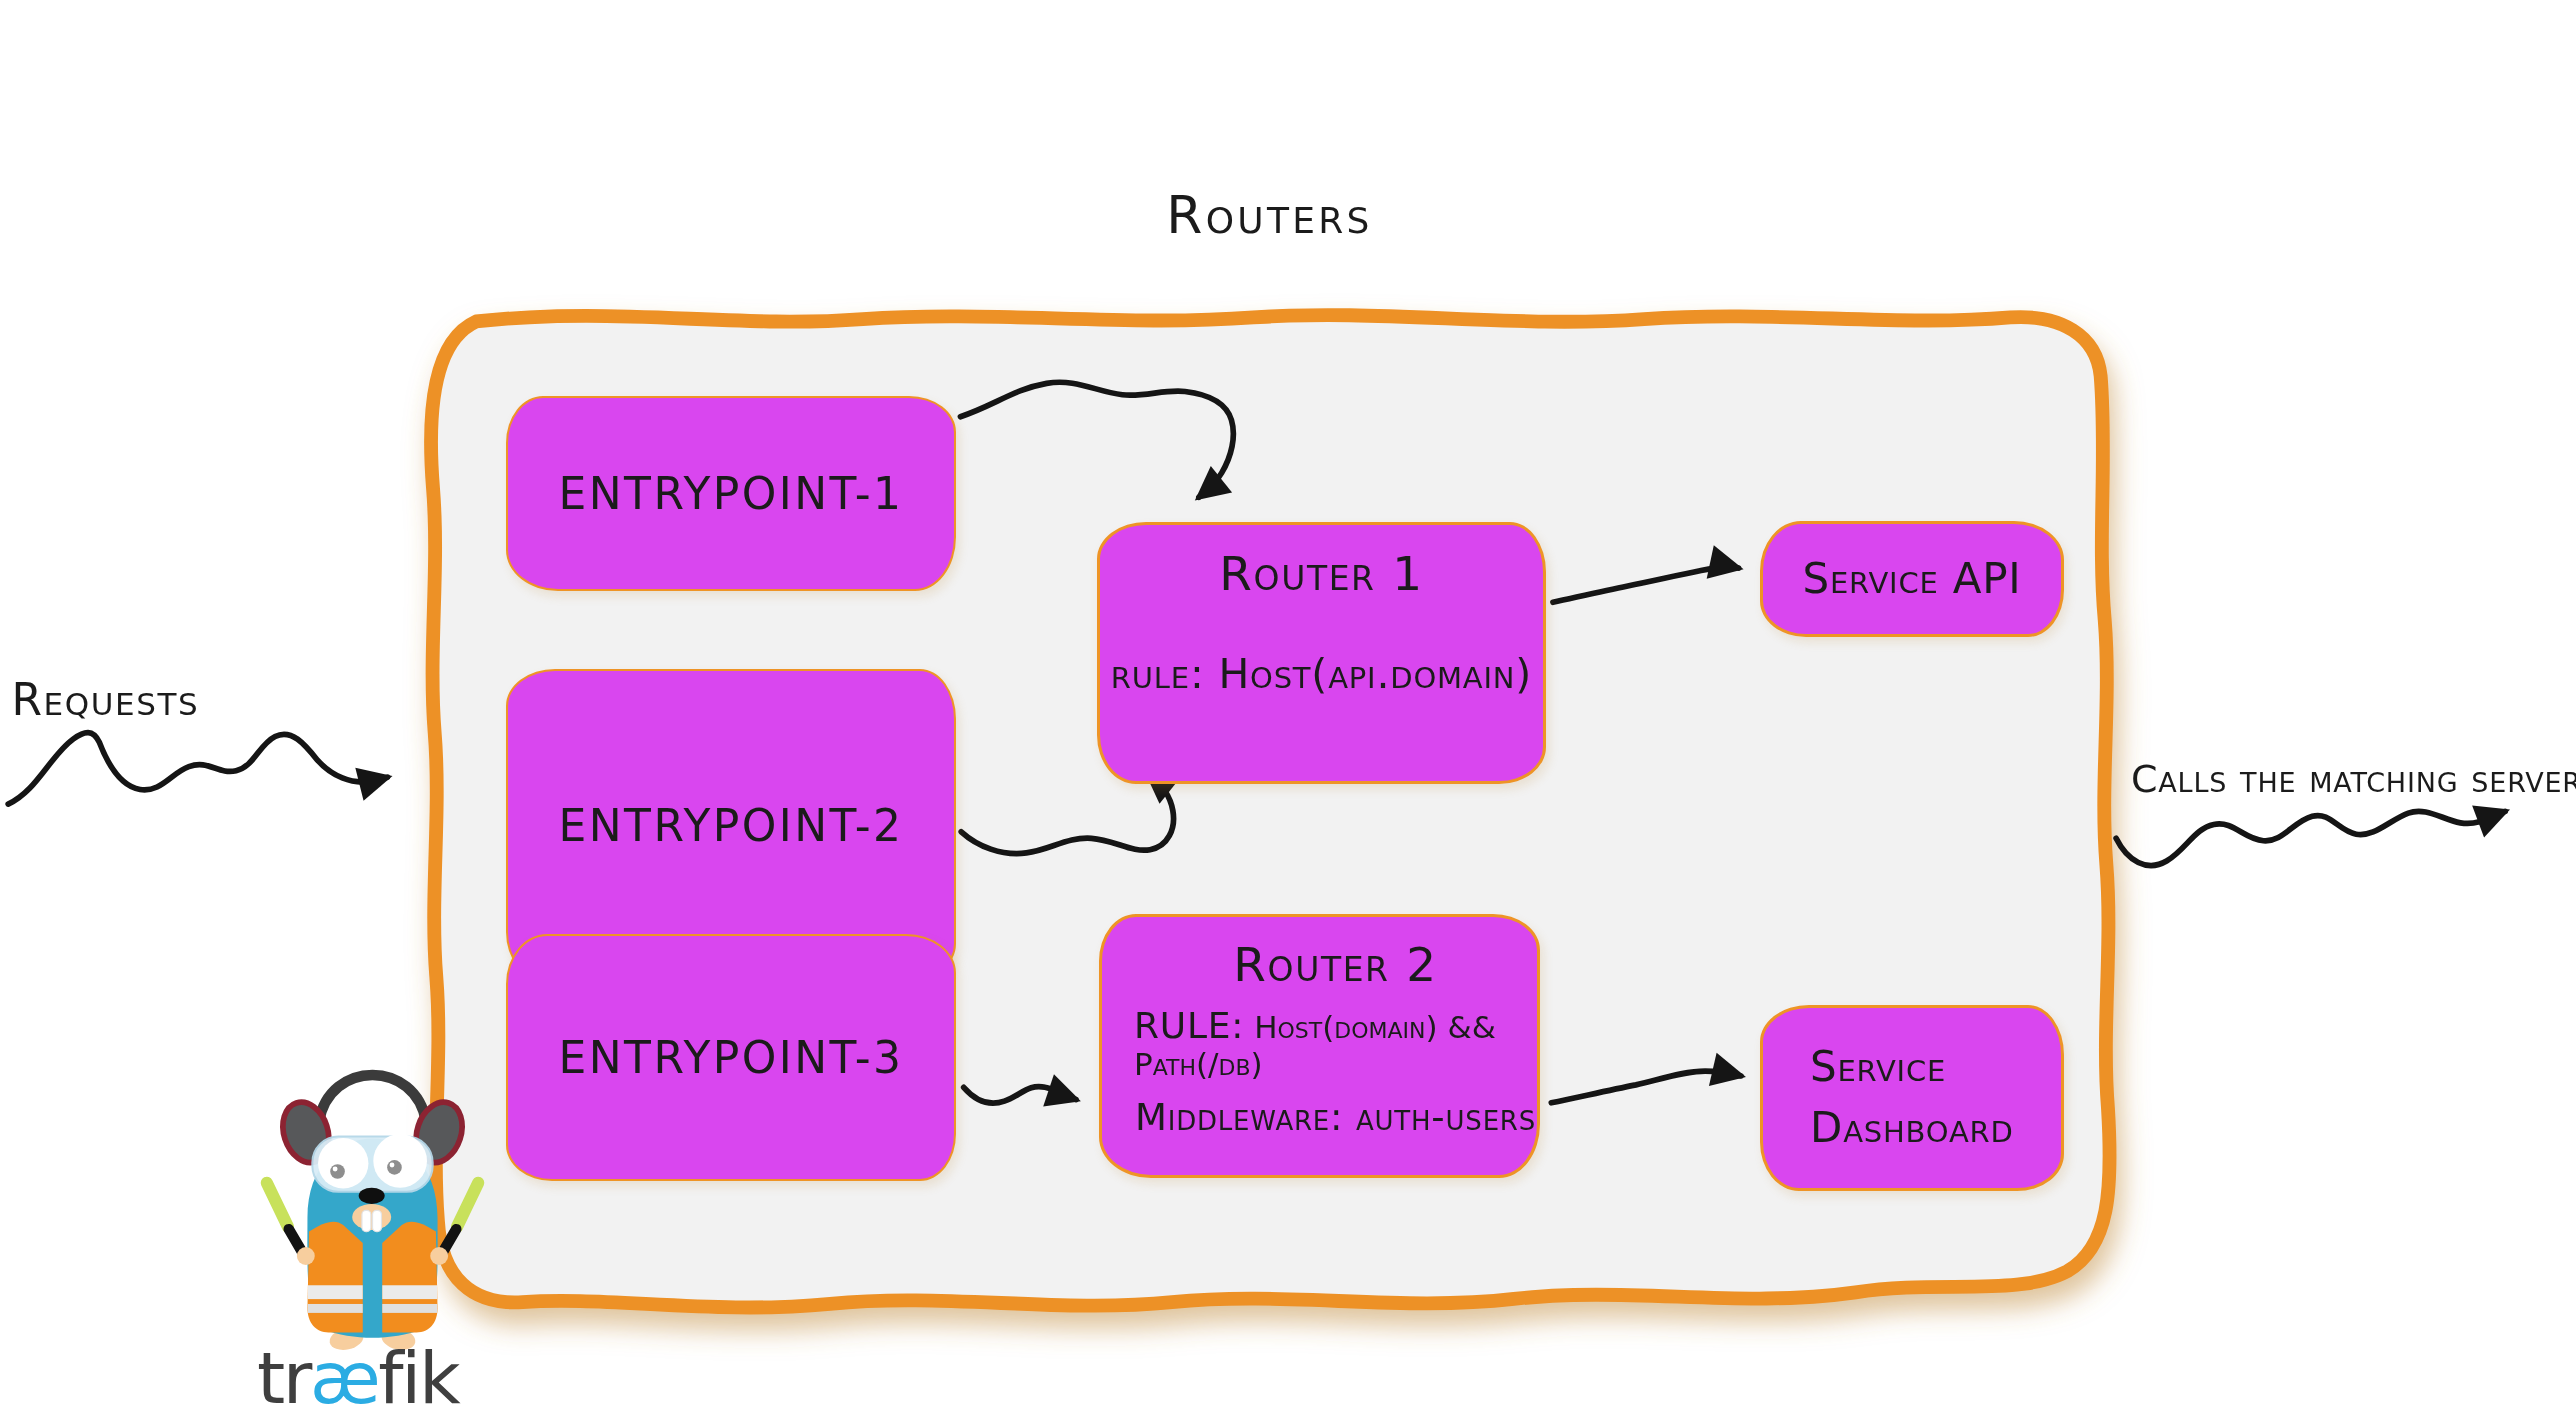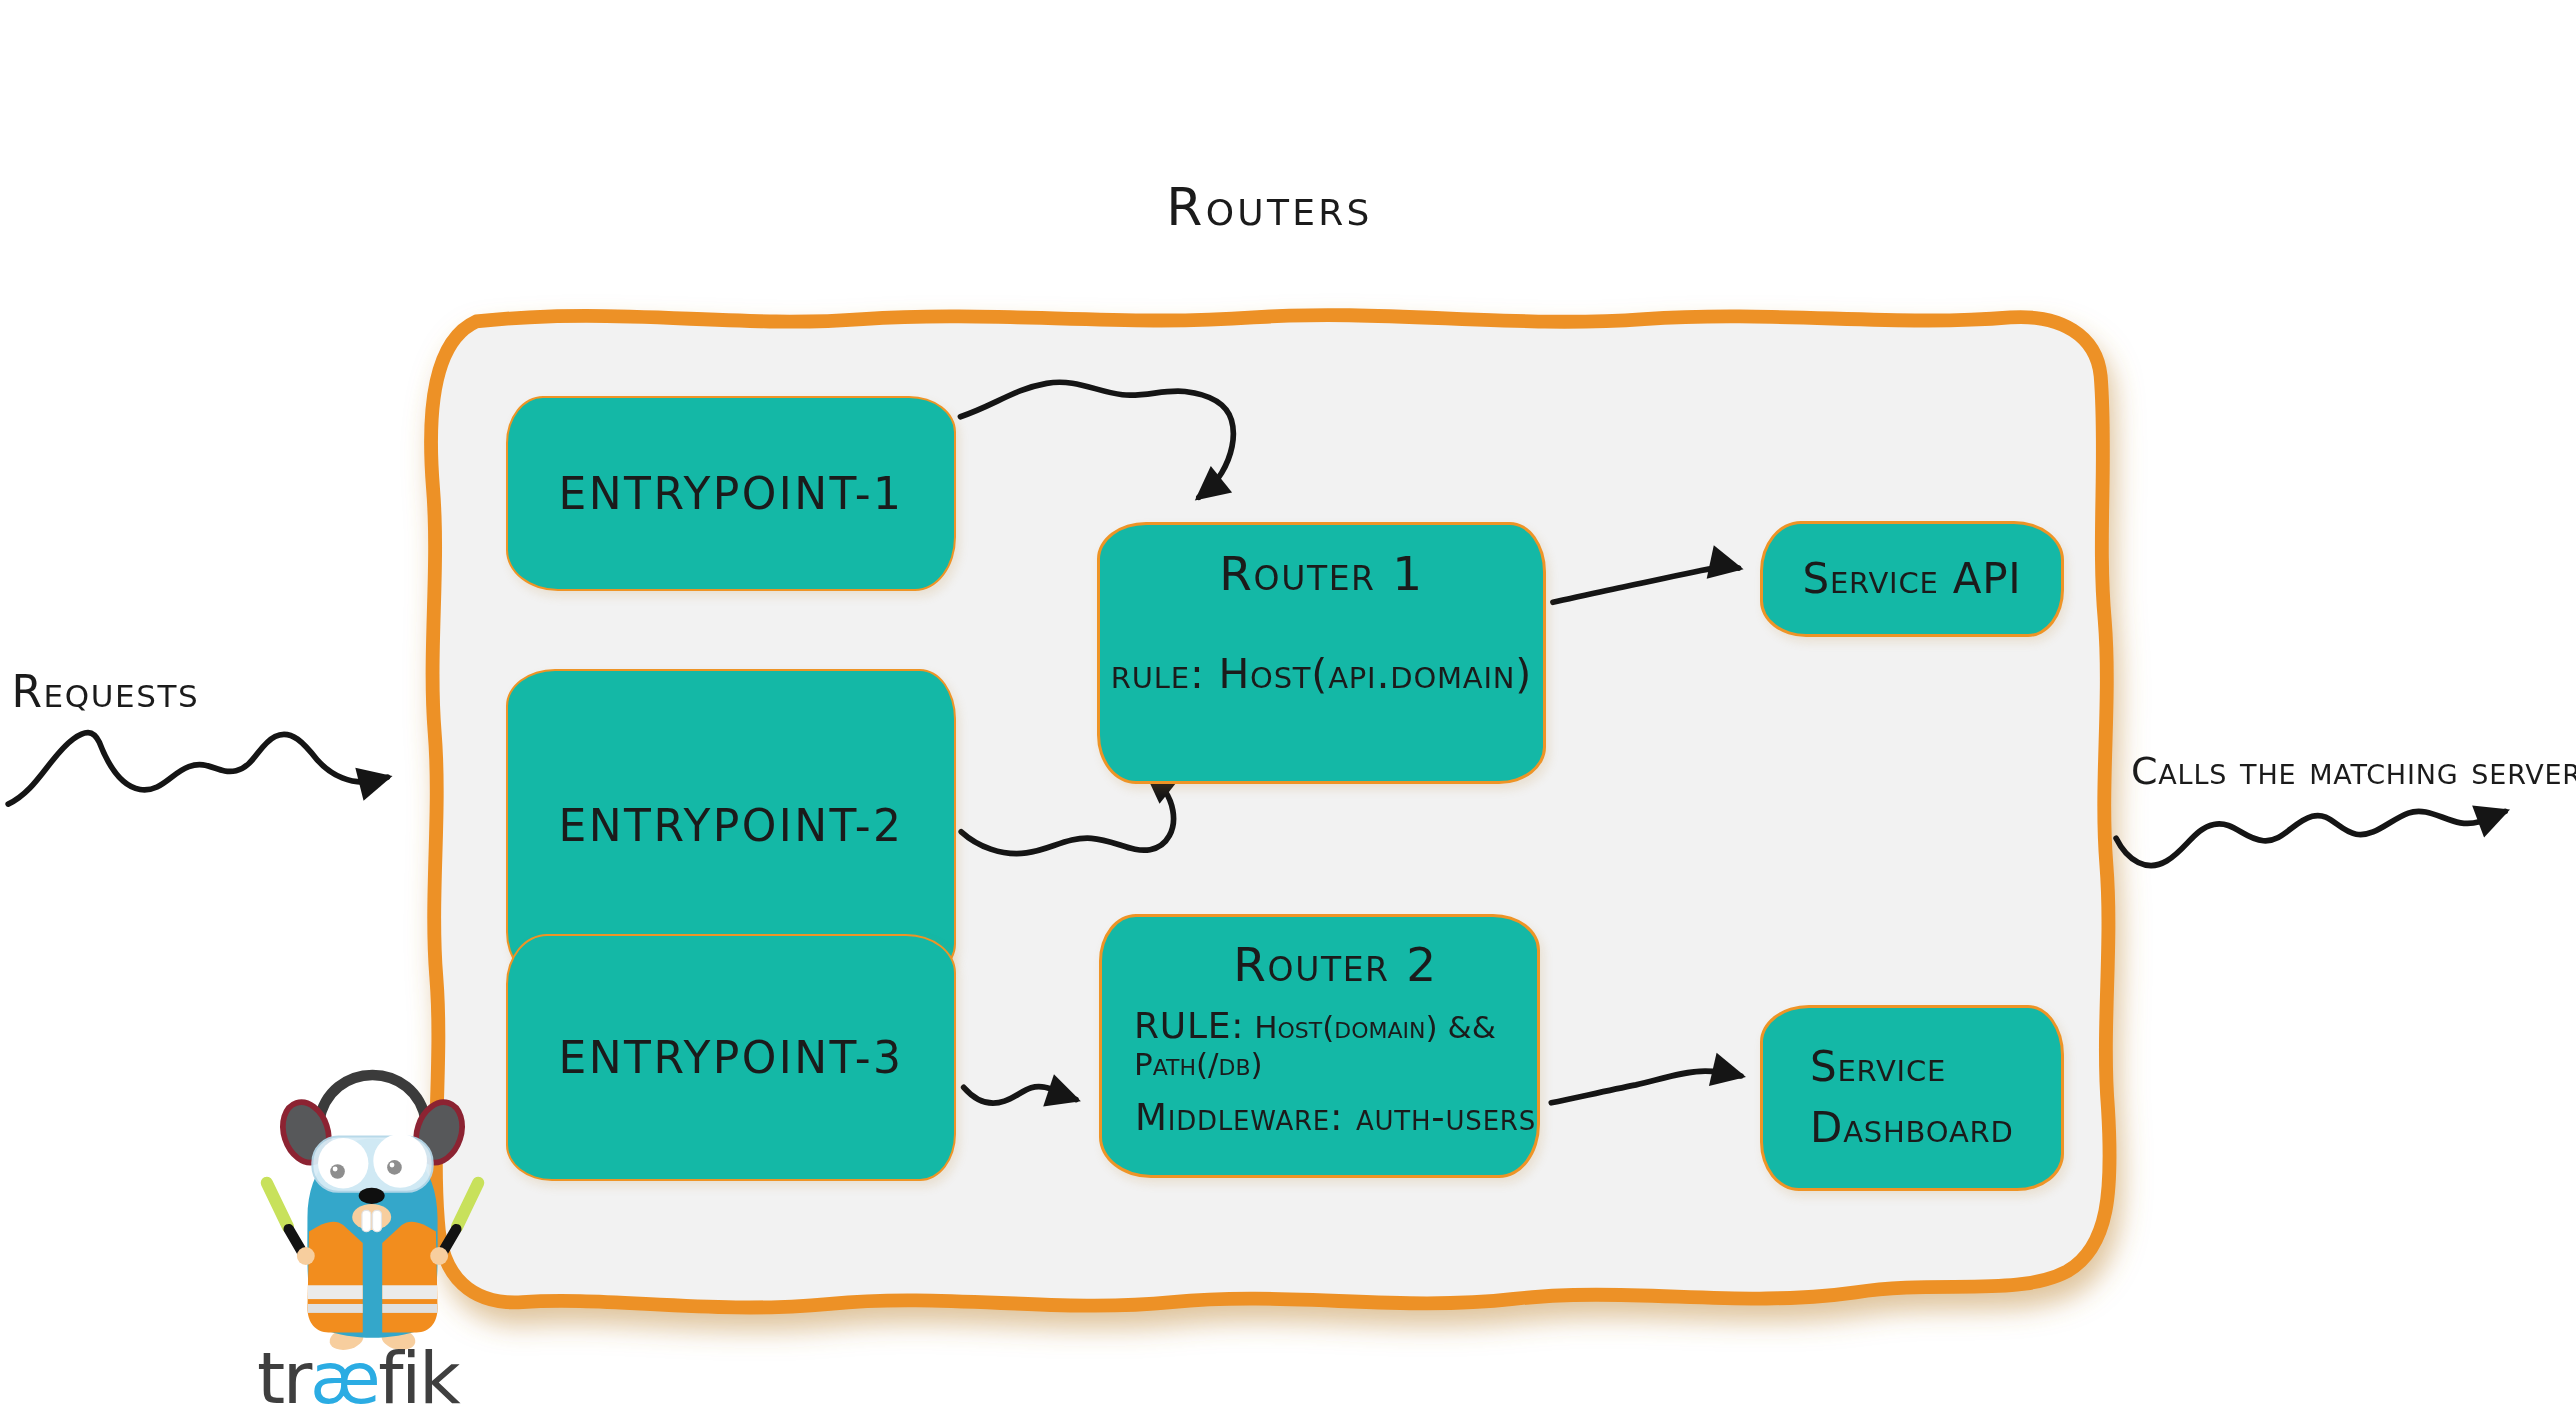--- a/index.html
+++ b/index.html
@@ -3,29 +3,29 @@
 <meta charset="utf-8">
 <style>
   html,body{margin:0;padding:0;background:#ffffff;}
   .stage{
     position:relative;width:2576px;height:1408px;overflow:hidden;
     font-family:"DejaVu Sans","Liberation Sans",sans-serif;
     color:#1b1b1b;background:#ffffff;
   }
   .art{position:absolute;left:0;top:0;z-index:1;}
   .hand{font-variant:small-caps;}
-  .lbl{position:absolute;z-index:2;white-space:nowrap;}
+  .lbl{position:absolute;z-index:2;white-space:nowrap;margin-top:8px;}
 
   .page-title{left:1066px;top:177px;width:407px;text-align:center;
     font-size:52px;letter-spacing:3.3px;font-weight:500;}
 
   .requests-label{left:11.4px;top:666px;font-size:44px;letter-spacing:1.6px;font-weight:500;}
   .calls-label{left:2131px;top:749px;font-size:38px;letter-spacing:0.8px;font-weight:500;}
 
-  .box{position:absolute;z-index:2;background:#14b8a6;
+  .box{position:absolute;z-index:2;background:#d946ef;
     border:3.3px solid #EE9426;
     box-shadow:3.3px 5.7px 9.8px rgba(190,140,60,0.16);
     display:flex;flex-direction:column;align-items:center;box-sizing:border-box;}
   .rad-a{border-radius:37px 47px 41px 52px / 47px 36px 54px 41px;}
   .rad-b{border-radius:49px 36px 47px 39px / 37px 50px 37px 49px;margin-top:26px;}
   .rad-c{border-radius:41px 50px 36px 46px / 50px 39px 47px 36px;}
 
   .entrypoint-box{left:506px;width:450px;justify-content:center;border-width:2.8px;}
   .ep-1{top:396px;height:195px;}
   .ep-2{top:643px;height:312px;}

